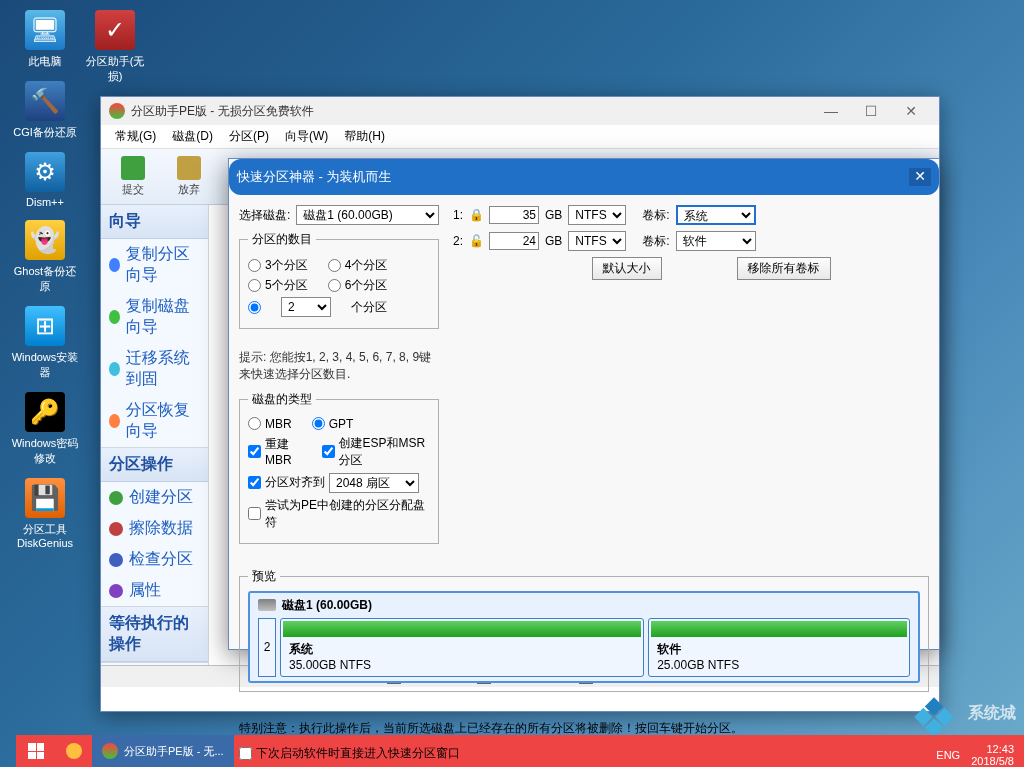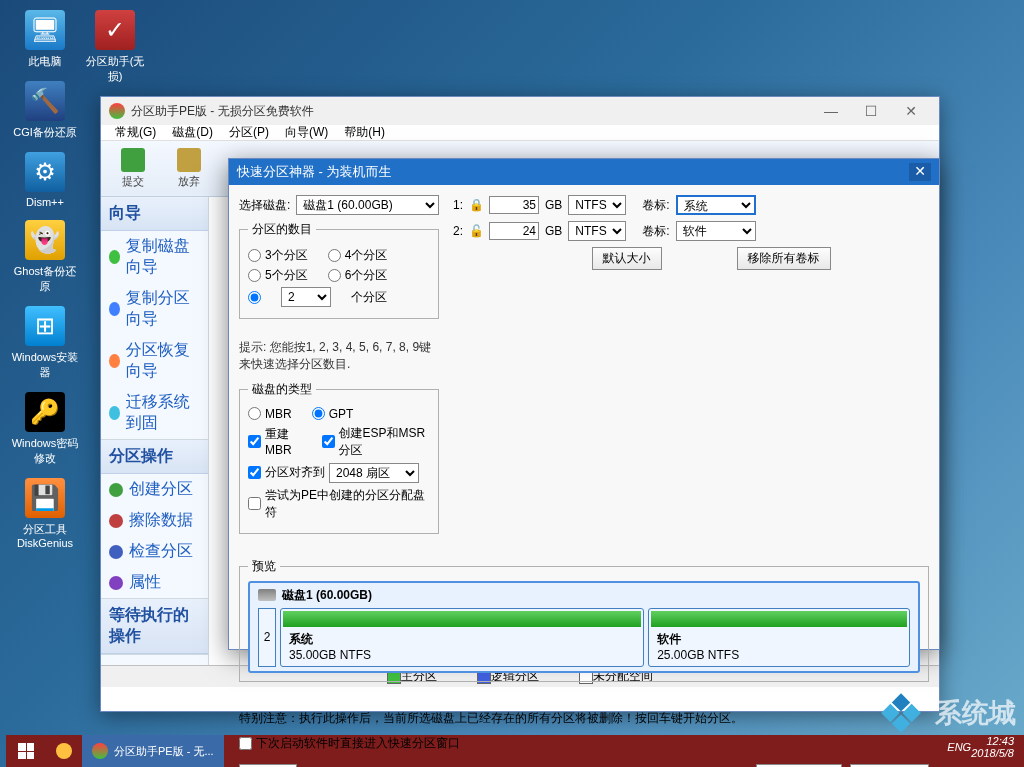--- a/index.html
+++ b/index.html
@@ -19,21 +19,21 @@
 .ic-key { background: #000; }
 .ic-dg { background: linear-gradient(#ff9040, #e06000); }
 
 
 .main-window { position: absolute; top: 96px; left: 100px; width: 840px; height: 616px; background: #fff; border: 1px solid #6a8abf; box-shadow: 0 4px 20px rgba(0,0,0,0.4); }
 .titlebar { height: 28px; background: #f0f0f0; display: flex; align-items: center; padding: 0 8px; font-size: 12px; color: #333; }
 .titlebar .logo { width: 16px; height: 16px; background: linear-gradient(#ff4040, #40c040); border-radius: 50%; margin-right: 6px; }
 .titlebar .spacer { flex: 1; }
 .winbtn { width: 40px; height: 24px; text-align: center; line-height: 24px; color: #666; cursor: pointer; font-size: 14px; }
 
-.menubar { height: 16px; display: flex; align-items: center; padding: 0 6px; font-size: 12px; background: #fff; border-bottom: 1px solid #e0e0e0; }
+.menubar { height: 24px; display: flex; align-items: center; padding: 0 6px; font-size: 12px; background: #fff; border-bottom: 1px solid #e0e0e0; }
 .menubar span { padding: 3px 8px; cursor: pointer; }
 
 .toolbar { height: 56px; background: linear-gradient(#f4f8ff, #e4edf8); border-bottom: 1px solid #c0d0e0; display: flex; align-items: center; padding: 0 8px; gap: 8px; }
 .tool { width: 48px; text-align: center; font-size: 11px; color: #444; cursor: pointer; }
 .tool .ti { width: 24px; height: 24px; margin: 0 auto 2px; }
 .ti-commit { background: #40a040; border-radius: 3px; }
 .ti-discard { background: #c0a040; border-radius: 3px; }
 
 .main-body { display: flex; height: calc(100% - 28px - 24px - 56px - 24px); }
 .sidebar { width: 108px; border-right: 1px solid #d0d8e0; background: #f4f8ff; font-size: 16px; }
@@ -53,21 +53,21 @@
 
 .status-legend { position: absolute; bottom: 24px; left: 0; right: 0; height: 22px; background: #f0f0f0; border-top: 1px solid #c0c0c0; display: flex; align-items: center; justify-content: center; gap: 40px; font-size: 12px; }
 .legend-item { display: flex; align-items: center; gap: 0; }
 .legend-box { width: 14px; height: 14px; border: 1px solid #666; }
 
 .disk-strip { position: absolute; bottom: 50px; right: 8px; width: 48px; height: 62px; border: 2px solid #4090e0; border-radius: 4px; background: #f0f8ff; font-size: 10px; text-align: center; padding: 2px; }
 .disk-strip .bar { height: 14px; background: linear-gradient(#60e060, #20a020); margin-bottom: 2px; }
 
 
 .dialog { position: absolute; top: 158px; left: 228px; width: 712px; height: 492px; background: #f8f8f8; border: 1px solid #6a8abf; box-shadow: 0 6px 24px rgba(0,0,0,0.5); z-index: 100; }
-.dlg-title { height: 26px; background: #2070c8; color: #fff; display: flex; align-items: center; padding: 0 8px; font-size: 13px; }
+.dlg-title { height: 36px; background: #2070c8; color: #fff; display: flex; align-items: center; padding: 0 8px; font-size: 13px; border-radius: 12px; }
 .dlg-title .spacer { flex: 1; }
 .dlg-close { width: 22px; height: 18px; background: #1a5ca8; text-align: center; line-height: 16px; cursor: pointer; color: #fff; font-size: 14px; }
 .dlg-body { padding: 10px; font-size: 12px; display: flex; flex-direction: column; height: calc(100% - 26px); }
 .dlg-row1 { display: flex; gap: 14px; }
 .left-col { width: 200px; }
 .right-col { flex: 1; }
 
 .fld { display: flex; align-items: center; gap: 6px; margin-bottom: 6px; }
 .fld label { flex-shrink: 0; }
 select, input[type=text] { font-size: 12px; padding: 1px 2px; border: 1px solid #888; background: #fff; font-family: inherit; }
@@ -98,32 +98,32 @@
 .pv-p1 { flex: 35; } .pv-p2 { flex: 25; }
 
 .warning { color: #000; margin: 8px 0 4px; }
 .dlg-footer { display: flex; align-items: center; gap: 8px; margin-top: auto; padding-top: 8px; }
 .dlg-footer .spacer { flex: 1; }
 .expand-arrow { font-size: 10px; color: #666; cursor: pointer; }
 
 .blue-hl { border: 2px solid #2070d0 !important; }
 
 
-.taskbar { position: absolute; bottom: 0; left: 6px; right: 0; height: 32px; background: #7f1d1d; display: flex; align-items: flex-start; color: #fff; font-size: 11px; }
+.taskbar { position: absolute; bottom: 0; left: 16px; right: 0; height: 32px; background: #ef4444; display: flex; align-items: flex-end; color: #fff; font-size: 11px; }
 .start-btn { width: 40px; height: 32px; display: flex; align-items: center; justify-content: center; cursor: pointer; }
 .start-btn .wlogo { width: 16px; height: 16px; display: grid; grid-template: 1fr 1fr / 1fr 1fr; gap: 1px; }
 .start-btn .wlogo div { background: #fff; }
 .task-item { height: 32px; display: flex; align-items: center; padding: 0 10px; gap: 6px; cursor: pointer; }
 .task-item.active { background: #3a6aa8; }
 .task-item .tic { width: 16px; height: 16px; border-radius: 50%; }
-.tray { margin-left: auto; display: flex; align-items: center; gap: 0; padding: 0 10px; font-style: italic; }
+.tray { margin-left: auto; display: flex; align-items: center; gap: 11px; padding: 0 10px; }
 .tray .time { text-align: right; line-height: 1.1; }
 
 
-.watermark { position: absolute; bottom: 36px; right: 8px; color: rgba(255,255,255,0.7); font-size: 27px; font-weight: bold; display: flex; align-items: center; gap: 20px; }
+.watermark { position: absolute; bottom: 36px; right: 8px; color: rgba(255,255,255,0.7); font-size: 16px; font-weight: bold; display: flex; gap: 20px; }
 .watermark .wm-logo { width: 28px; height: 28px; transform: rotate(45deg); display: grid; grid-template: 1fr 1fr / 1fr 1fr; gap: 2px; }
 .watermark .wm-logo div { background: #40b0e0; }
 .watermark .wm-logo div:first-child { background: #2080c0; }
 </style>
 </head>
 <body>
 
 <div class="desktop-icons">
   <div class="desktop-icon">
       <div class="ic ic-pc">🖥</div>
@@ -183,34 +183,34 @@
     <div class="tool">
         <div class="ti ti-discard"></div>
         <div>放弃</div>
       </div>
   </div>
   <div class="main-body">
     <div class="sidebar">
       <div class="sb-group">
         <div class="sb-header">向导</div>
         <div class="sb-item">
+            <div class="si si-2"></div>
+            <span>复制分区向导</span>
+          </div>
+        <div class="sb-item">
             <div class="si si-1"></div>
             <span>复制磁盘向导</span>
           </div>
         <div class="sb-item">
-            <div class="si si-2"></div>
-            <span>复制分区向导</span>
+            <div class="si si-3"></div>
+            <span>迁移系统到固</span>
           </div>
         <div class="sb-item">
             <div class="si si-4"></div>
             <span>分区恢复向导</span>
-          </div>
-        <div class="sb-item">
-            <div class="si si-3"></div>
-            <span>迁移系统到固</span>
           </div>
       </div>
       <div class="sb-group">
         <div class="sb-header">分区操作</div>
         <div class="sb-item">
             <div class="si si-5"></div>
             <span>创建分区</span>
           </div>
         <div class="sb-item">
             <div class="si si-6"></div>

